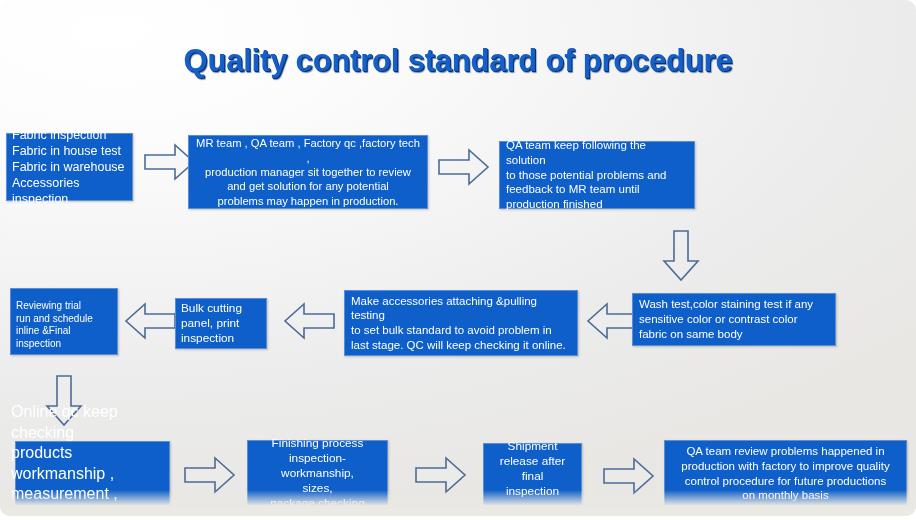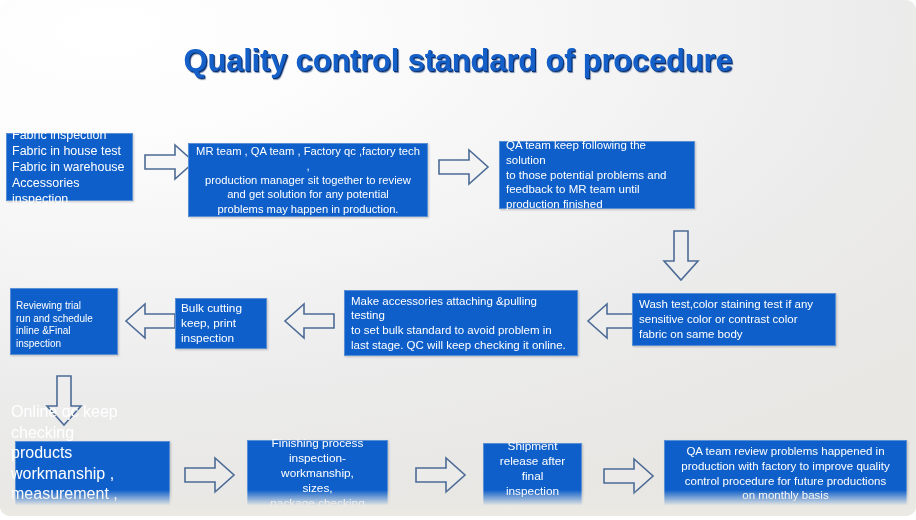--- a/index.html
+++ b/index.html
@@ -92,21 +92,21 @@
 Fabric in warehouse
 Accessories inspection</span>
     </div>
 
     <div class="arrow" style="left:143px; top:142px; width:53px; height:40px;">
       <svg width="53" height="40" viewBox="0 0 53 40" aria-hidden="true">
         <path d="M2 13 L32 13 L32 3 L51 20 L32 37 L32 27 L2 27 Z"></path>
       </svg>
     </div>
 
-    <div class="box ctr" style="left:188px; top:135px; width:240px; height:74px; padding:4px 6px; font-size:11.2px;margin-top:8px;">
+    <div class="box ctr" style="left:188px; top:135px; width:240px; height:74px; padding:4px 6px; font-size:11.2px;">
       <span class="txt">MR team , QA team , Factory qc ,factory tech ,
 production manager sit together to review
 and get solution for any potential
 problems  may happen in production.</span>
     </div>
 
     <div class="arrow" style="left:437px; top:147px; width:53px; height:40px;">
       <svg width="53" height="40" viewBox="0 0 53 40" aria-hidden="true">
         <path d="M2 13 L32 13 L32 3 L51 20 L32 37 L32 27 L2 27 Z"></path>
       </svg>
@@ -133,21 +133,21 @@
     </div>
 
     <div class="arrow" style="left:124px; top:301px; width:53px; height:40px;">
       <svg width="53" height="40" viewBox="0 0 53 40" aria-hidden="true">
         <path d="M51 13 L21 13 L21 3 L2 20 L21 37 L21 27 L51 27 Z"></path>
       </svg>
     </div>
 
     <div class="box lft" style="left:175px; top:298px; width:92px; height:51px; padding:3px 5px; font-size:11.8px;">
       <span class="txt">Bulk cutting
-keep, print
+panel, print
 inspection</span>
     </div>
 
     <div class="arrow" style="left:283px; top:301px; width:53px; height:40px;">
       <svg width="53" height="40" viewBox="0 0 53 40" aria-hidden="true">
         <path d="M51 13 L21 13 L21 3 L2 20 L21 37 L21 27 L51 27 Z"></path>
       </svg>
     </div>
 
     <div class="box lft" style="left:344px; top:290px; width:234px; height:66px; padding:3px 6px; font-size:11.5px;">

